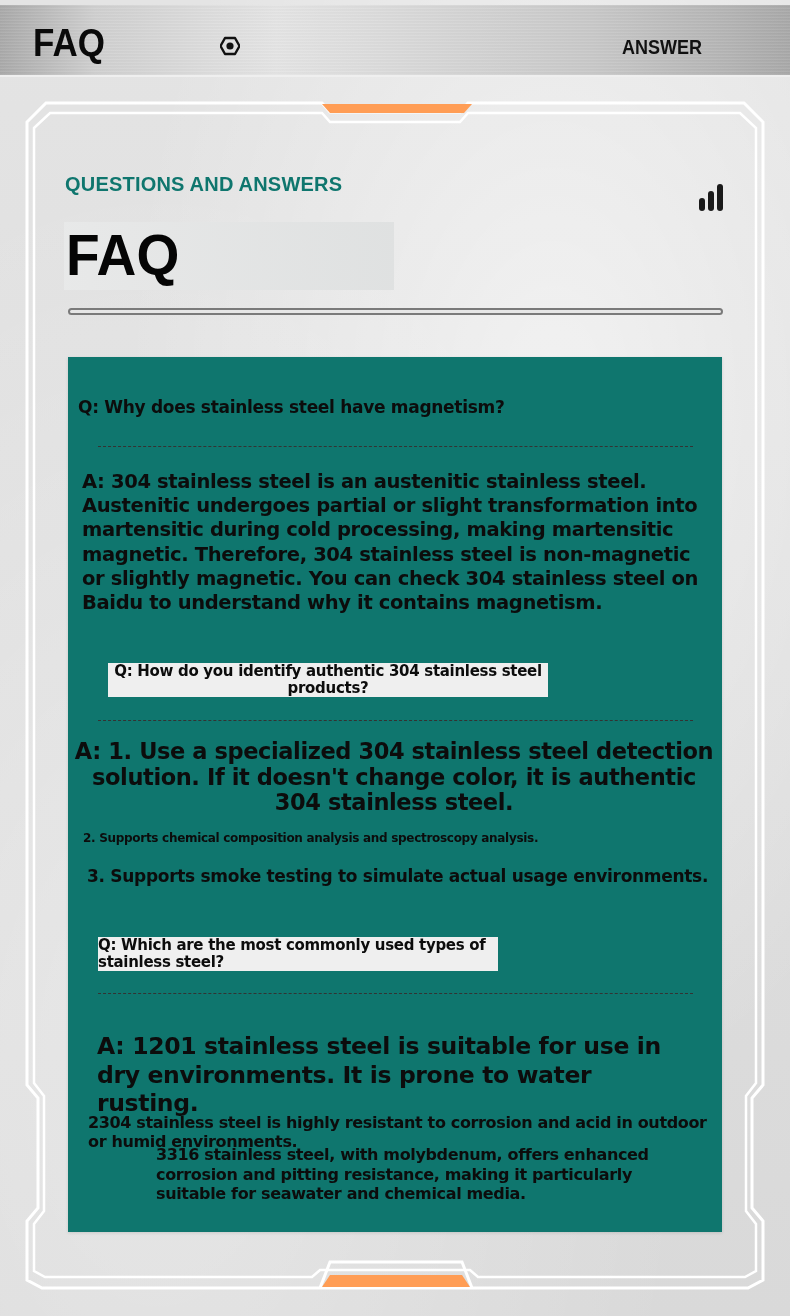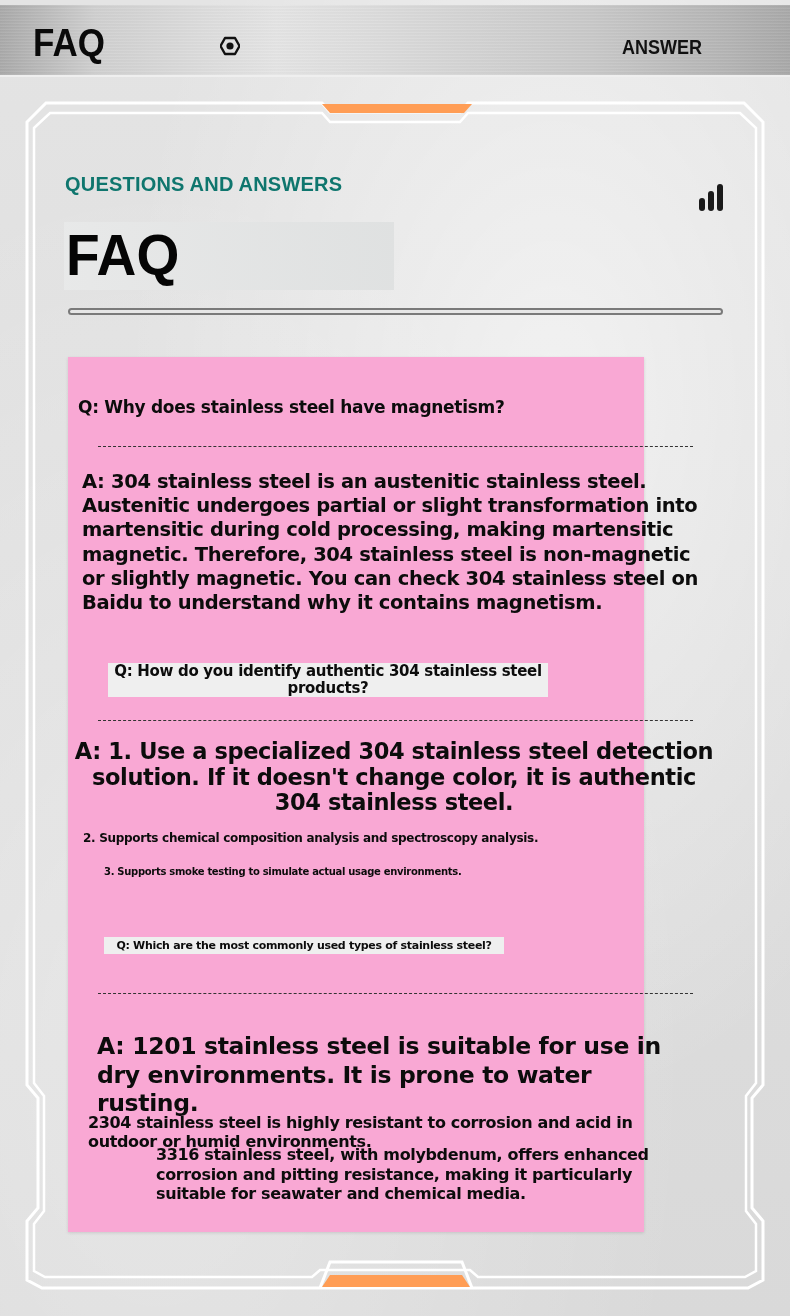--- a/index.html
+++ b/index.html
@@ -57,22 +57,22 @@
       font-family: "Liberation Sans", sans-serif; font-weight: 700;
       font-size: 58px; color: #050505; line-height: 1;
       transform: scaleX(0.95); transform-origin: left center;
     }
     .hero-rule {
       position: absolute; left: 68px; top: 308px; width: 655px; height: 7px;
       border: 2px solid #7a7a7a; border-radius: 4px; background: #e6e6e6;
     }
 
     .card {
-      position: absolute; left: 68px; top: 357px; width: 576px; height: 875px;
-      background: #f9a8d4;
+      position: absolute; left: 68px; top: 357px; width: 654px; height: 875px;
+      background: #0f766e;
       box-shadow: 0 1px 3px rgba(0,0,0,0.12);
     }
     .qa-q, .qa-a, .qa-note {
       position: absolute; font-family: "DejaVu Sans", sans-serif; font-weight: 700; color: #0c0c0c;
     }
     .divider {
       position: absolute; left: 30px; width: 595px; height: 0;
       border-top: 1px dashed #333;
     }
     .hl { background: #efefef; }
@@ -88,25 +88,25 @@
     .q2 {
       left: 40px; top: 306px; width: 440px; text-align: center;
       font-size: 15px; line-height: 17px; letter-spacing: -0.3px;
     }
     .d2 { top: 363px; }
     .a2 {
       left: 6px; top: 382px; width: 640px; text-align: center;
       font-size: 22.5px; line-height: 25.5px; letter-spacing: -0.4px;
     }
     .n2a { left: 15px; top: 474px; font-size: 12px; letter-spacing: -0.3px; }
-    .n2b { left: 19px; top: 509px; font-size: 10px; letter-spacing: -0.3px; margin-left: 17px; }
+    .n2b { left: 19px; top: 509px; font-size: 17px; letter-spacing: -0.3px; }
     
     .q3 {
-      left: 30px; top: 580px; width: 400px; text-align: center;
-      font-size: 11px; line-height: 17px; letter-spacing: -0.3px; margin-left: 6px;
+      left: 30px; top: 580px; width: 400px; 
+      font-size: 15px; line-height: 17px; letter-spacing: -0.3px;
     }
     .d3 { top: 636px; }
     .a3 {
       left: 29px; top: 675px; width: 600px;
       font-size: 23.5px; line-height: 28.5px; letter-spacing: -0.35px;
     }
     .n3a { left: 20px; top: 756px; font-size: 16px; letter-spacing: -0.35px; }
     .n3b {
       left: 88px; top: 788px; width: 520px;
       font-size: 16px; line-height: 19.5px; letter-spacing: -0.35px;

